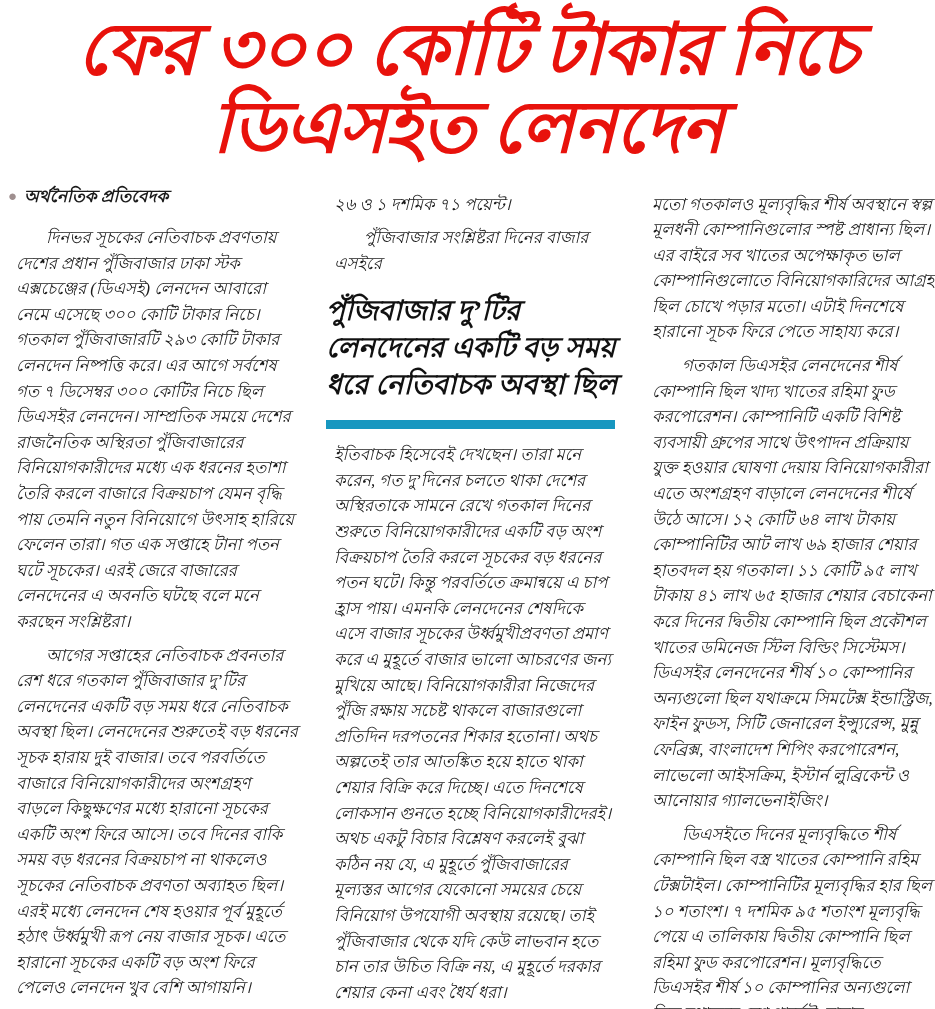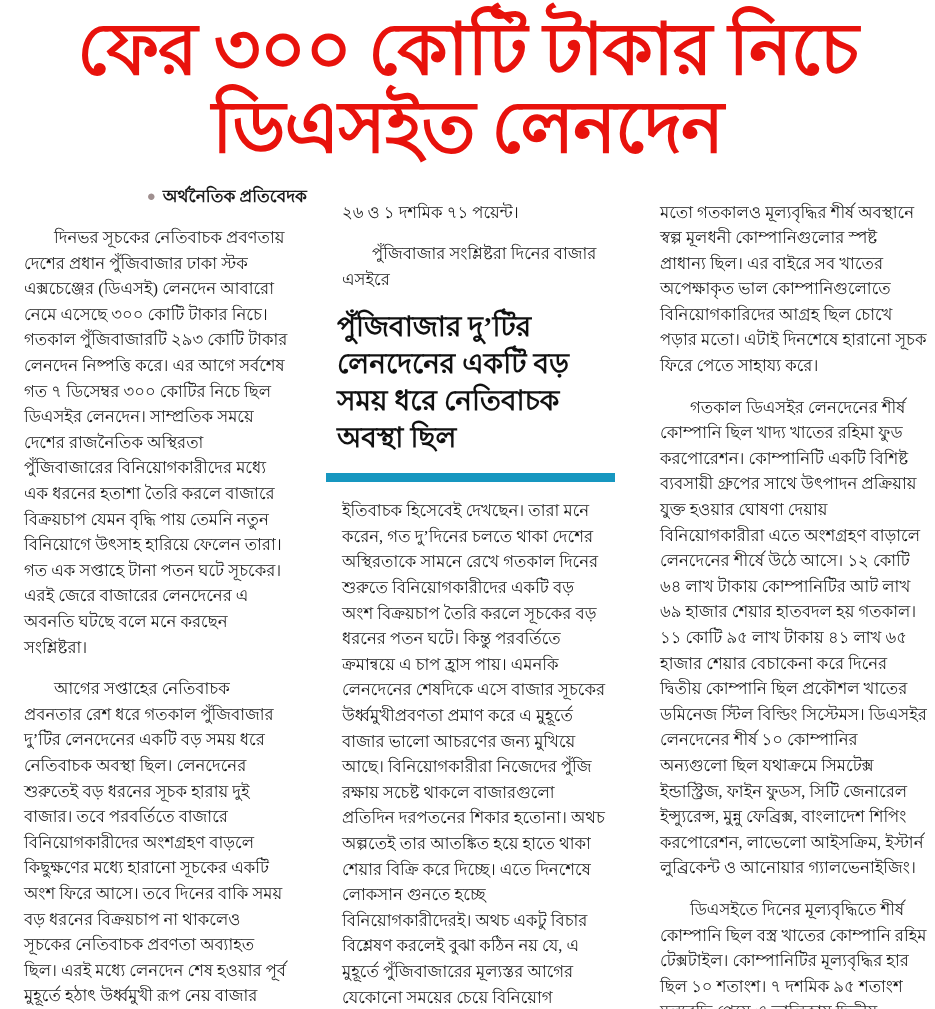--- a/index.html
+++ b/index.html
@@ -17,20 +17,21 @@
     font-family:"Liberation Serif","DejaVu Serif",serif;
     color:var(--text-color);
     overflow:hidden;
   }
   .page{
     width:935px;
     height:1009px;
     padding:8px 4px 0 4px;
     background:#ffffff;
     overflow:hidden;
+    font-style:italic;
   }
   .headline{
     text-align:center;
     color:var(--headline-color);
     font-weight:700;
     font-size:72px;
     line-height:1.08;
     letter-spacing:-1px;
     padding:4px 0 10px 0;
   }
@@ -42,41 +43,40 @@
     align-items:flex-start;
   }
   .col{
     width:299px;
     flex:0 0 299px;
     font-size:16.5px;
     line-height:25.6px;
     text-align:left;
     word-break:normal;
   }
-  .body-p{margin:16px;}
+  .body-p{margin:8px;}
   .indent{text-indent:30px;}
   .byline{
     font-weight:700;
     font-size:17px;
     margin-bottom:16px;
     white-space:nowrap;
-    text-align:right;
   }
   .byline .bullet{
     color:var(--bullet-color);
     font-size:15px;
     margin-right:7px;
     vertical-align:1px;
   }
   .pull-quote{
     font-size:28px;
     font-weight:700;
     line-height:37px;
     color:#111111;
-    margin:16px 0 0 11px;
+    margin:16px 0 0 0;
   }
   .quote-bar{
     height:9px;
     width:289px;
     background:var(--quote-bar-color);
     margin:17px 0 13px 0;
   }
 </style>
 </head>
 <body>

